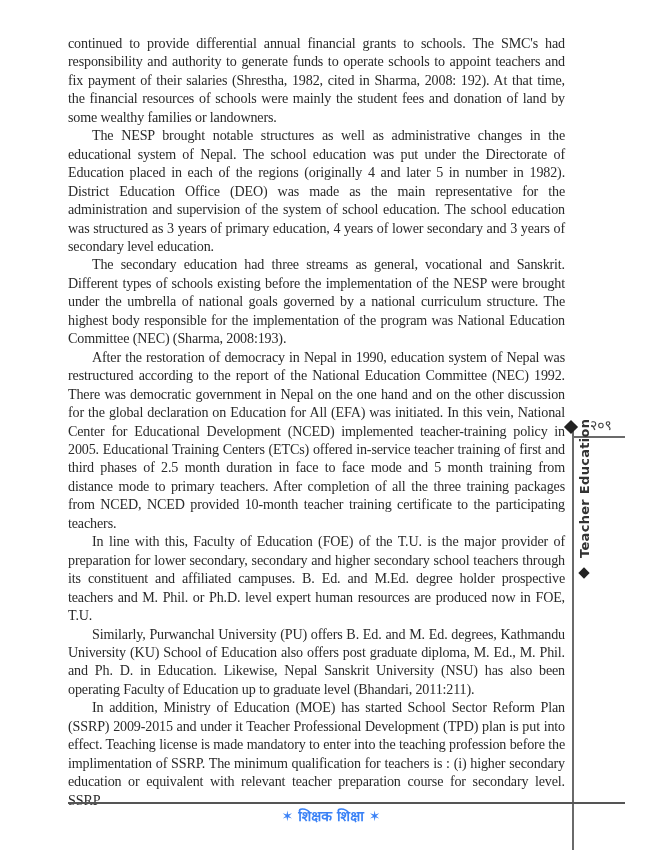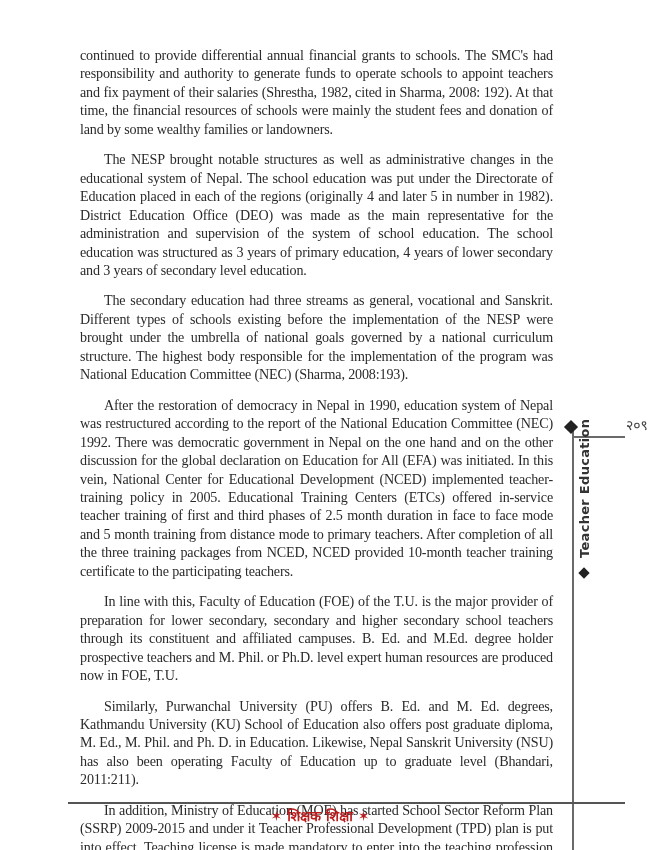--- a/index.html
+++ b/index.html
@@ -6,55 +6,55 @@
   body {
     width: 657px; height: 850px; position: relative; overflow: hidden;
     background: #ffffff; color: #2a2a2a;
     font-family: "Liberation Serif", serif;
   }
   .text-block {
     position: absolute; left: 68px; top: 34px; width: 497px;
     font-size: 14.1px; line-height: 18.45px; text-align: justify;
     letter-spacing: -0.15px;
   }
-  .text-block p { margin: 12px; text-indent: 0; }
+  .text-block p { margin: 0; text-indent: 0; }
   .text-block p.indent { text-indent: 24px; }
   .vline {
     position: absolute; left: 572px; top: 428px; width: 2px; height: 422px;
     background: #6a6a6a;
   }
   .hline-top {
     position: absolute; left: 573px; top: 436px; width: 52px; height: 2px;
     background: #6a6a6a;
   }
   .hline-bottom {
     position: absolute; left: 68px; top: 802px; width: 557px; height: 2px;
     background: #555;
   }
   .diamond-top {
     position: absolute; left: 566px; top: 422px; width: 10px; height: 10px;
     background: #222; transform: rotate(45deg);
   }
   .page-number {
     position: absolute; left: 590px; top: 415px; font-size: 14px;
-    font-family: "DejaVu Sans", sans-serif; color: #444; margin-left: 36px;
+    font-family: "DejaVu Sans", sans-serif; color: #444;
   }
   .side-label {
     position: absolute; left: 577px; top: 558px;
     transform-origin: 0 0; transform: rotate(-90deg);
     font-family: "DejaVu Sans", sans-serif; font-weight: bold;
     font-size: 13px; color: #333; white-space: nowrap; letter-spacing: 0.3px;
   }
   .diamond-side {
     position: absolute; left: 580px; top: 569px; width: 8px; height: 8px;
     background: #222; transform: rotate(45deg);
   }
   .footer {
     position: absolute; left: 0; width: 640px; top: 806px; text-align: center;
-    font-family: "DejaVu Sans", sans-serif; font-size: 14px; font-weight: bold; color: #b91c1c;
+    font-family: "DejaVu Sans", sans-serif; font-size: 14px; font-weight: bold; color: #3b82f6; padding-left: 11px;
   }
 </style>
 </head>
 <body>
 
 <div class="text-block">
   <p>continued to provide differential annual financial grants to schools. The SMC's had responsibility and authority to generate funds to operate schools to appoint teachers and fix payment of their salaries (Shrestha, 1982, cited in Sharma, 2008: 192). At that time, the financial resources of schools were mainly the student fees and donation of land by some wealthy families or landowners.</p>
   <p class="indent">The NESP brought notable structures as well as administrative changes in the educational system of Nepal. The school education was put under the Directorate of Education placed in each of the regions (originally 4 and later 5 in number in 1982). District Education Office (DEO) was made as the main representative for the administration and supervision of the system of school education. The school education was structured as 3 years of primary education, 4 years of lower secondary and 3 years of secondary level education.</p>
   <p class="indent">The secondary education had three streams as general, vocational and Sanskrit. Different types of schools existing before the implementation of the NESP were brought under the umbrella of national goals governed by a national curriculum structure. The highest body responsible for the implementation of the program was National Education Committee (NEC) (Sharma, 2008:193).</p>
   <p class="indent">After the restoration of democracy in Nepal in 1990, education system of Nepal was restructured according to the report of the National Education Committee (NEC) 1992. There was democratic government in Nepal on the one hand and on the other discussion for the global declaration on Education for All (EFA) was initiated. In this vein, National Center for Educational Development (NCED) implemented teacher-training policy in 2005. Educational Training Centers (ETCs) offered in-service teacher training of first and third phases of 2.5 month duration in face to face mode and 5 month training from distance mode to primary teachers. After completion of all the three training packages from NCED, NCED provided 10-month teacher training certificate to the participating teachers.</p>

